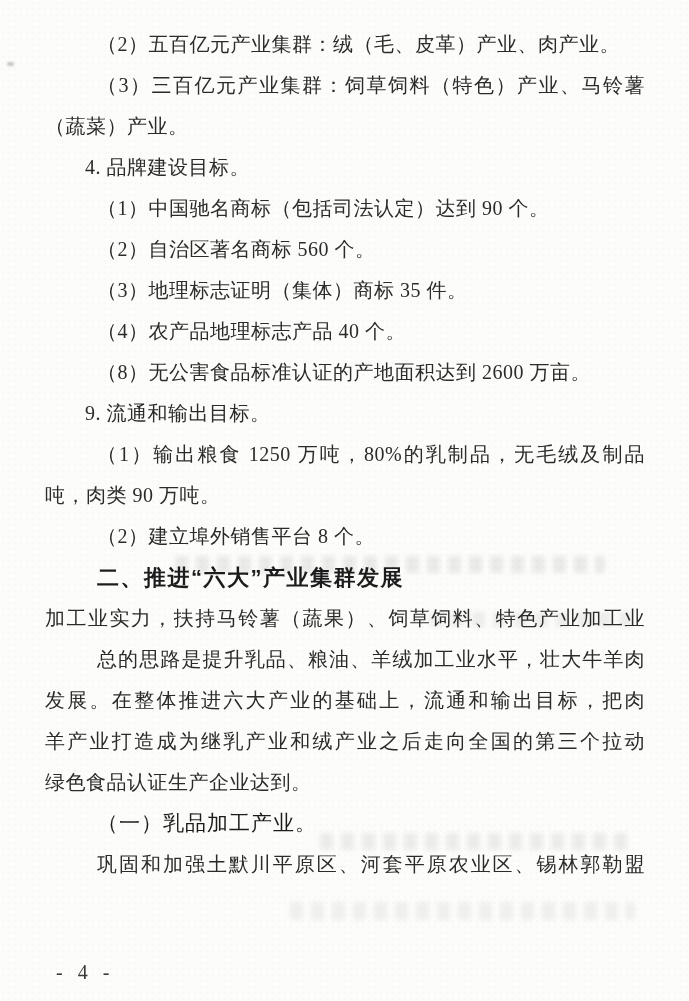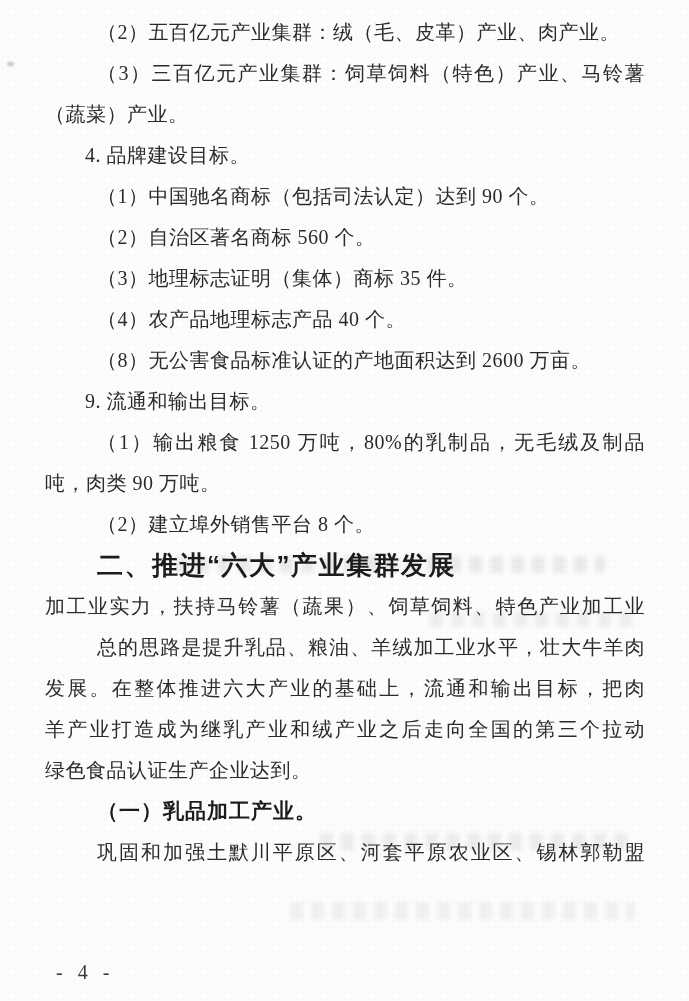--- a/index.html
+++ b/index.html
@@ -9,45 +9,45 @@
     margin:0 auto;
     background:#fcfcfa;
     background-image:radial-gradient(rgba(60,60,60,0.02) 1px, transparent 1px);
     background-size:6px 6px;
     overflow:hidden;
     font-family:"Liberation Serif","DejaVu Serif",serif;
     color:#2b2b2b;
   }
   .doc{
     position:absolute;
-    left:45px;top:12px;width:600px;
+    left:45px;top:24px;width:600px;
   }
   .ln{
     height:41px;line-height:41px;
     font-size:20px;
     white-space:nowrap;
     letter-spacing:0.5px;
   }
   .ind{padding-left:52px;}
   .ind-num{padding-left:40px;}
   .full{
     white-space:normal;
     text-align:justify;
     text-align-last:justify;
     max-height:41px;overflow:hidden;
   }
   .h1{
     font-family:"Liberation Sans","DejaVu Sans",sans-serif;
     font-weight:700;
-    font-size:26px;
+    font-size:22px;
     letter-spacing:1.5px;
     color:#1c1c1c;
   }
   .h2{
-    font-weight:700;
+    font-weight:400;
     font-size:21px;
     letter-spacing:1px;
     color:#1c1c1c;
   }
   .pageno{
     position:absolute;
     left:56px;top:961px;
     font-size:20px;
     letter-spacing:5px;
     color:#3a3a3a;

